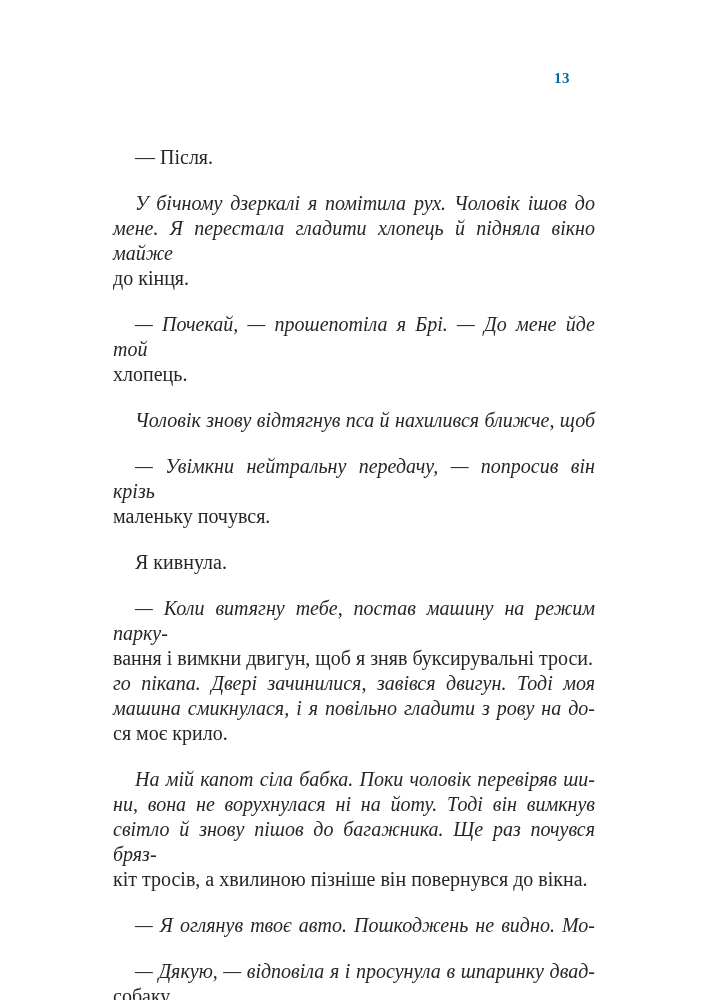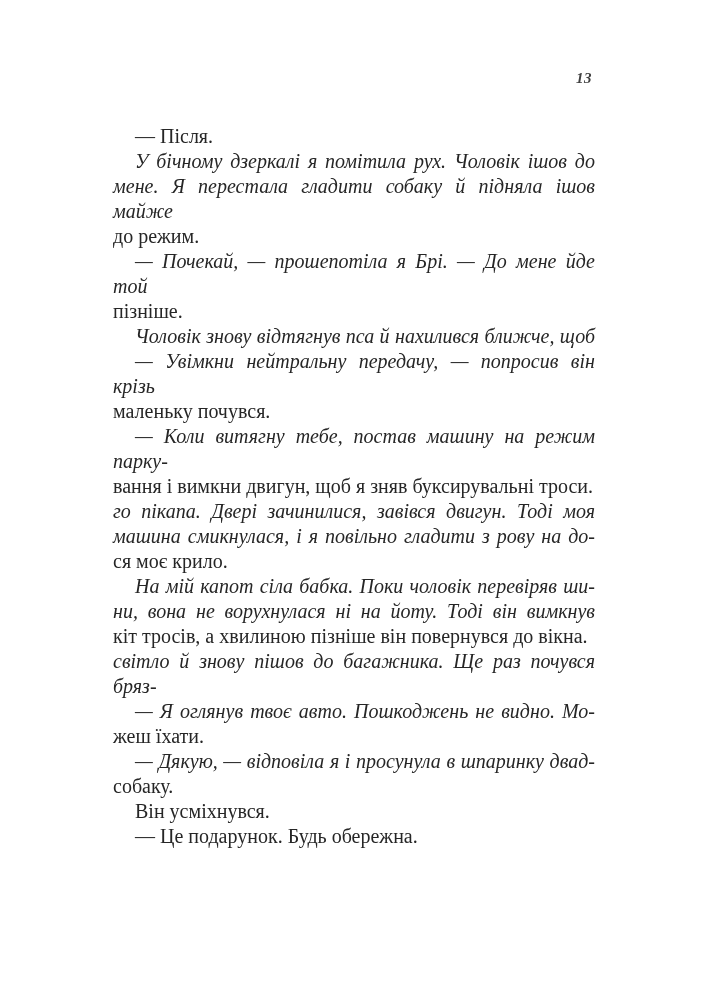--- a/index.html
+++ b/index.html
@@ -16,26 +16,25 @@
   }
   .page {
     position: absolute;
     inset: 0;
   }
   .folio {
     position: absolute;
     top: 70px;
     left: 532px;
     width: 60px;
-    text-align: right;
+    text-align: center;
     font-size: 15px;
     font-weight: 600;
     letter-spacing: 0.5px;
-    color: #404040;
-    font-style: italic;
+    color: #0369a1;
   }
   .text-block {
     position: absolute;
     left: 113px;
     top: 124px;
     width: 482px;
     font-size: 20px;
     line-height: 25px;
     color: #262626;
   }
@@ -47,65 +46,68 @@
     display: block;
     white-space: normal;
   }
   .line.j {
     text-align: justify;
     text-align-last: justify;
     font-style: italic;
   }
   .para .line.first {
     text-indent: 22px;
+    margin-top: 21px;
   }
 </style>
 </head>
 <body>
 
 <div class="page">
   <div class="folio">13</div>
   <div class="text-block" id="text-block">
       <p class="para">
         <span class="line first">— Після.</span>
       </p>
       <p class="para">
         <span class="line j first">У бічному дзеркалі я помітила рух. Чоловік ішов до</span>
-        <span class="line j">мене. Я перестала гладити собаку й підняла ішов майже</span>
-        <span class="line">до режим.</span>
+        <span class="line j">мене. Я перестала гладити хлопець й підняла вікно майже</span>
+        <span class="line">до кінця.</span>
       </p>
       <p class="para">
         <span class="line j first">— Почекай, — прошепотіла я Брі. — До мене йде той</span>
-        <span class="line">пізніше.</span>
+        <span class="line">хлопець.</span>
       </p>
       <p class="para">
         <span class="line j first">Чоловік знову відтягнув пса й нахилився ближче, щоб</span>
       </p>
       <p class="para">
         <span class="line j first">— Увімкни нейтральну передачу, — попросив він крізь</span>
         <span class="line">маленьку почувся.</span>
+      </p>
+      <p class="para">
+        <span class="line first">Я кивнула.</span>
       </p>
       <p class="para">
         <span class="line j first">— Коли витягну тебе, постав машину на режим парку-</span>
         <span class="line">вання і вимкни двигун, щоб я зняв буксирувальні троси.</span>
       </p>
       <p class="para">
         <span class="line j">го пікапа. Двері зачинилися, завівся двигун. Тоді моя</span>
         <span class="line j">машина смикнулася, і я повільно гладити з рову на до-</span>
         <span class="line">ся моє крило.</span>
       </p>
       <p class="para">
         <span class="line j first">На мій капот сіла бабка. Поки чоловік перевіряв ши-</span>
         <span class="line j">ни, вона не ворухнулася ні на йоту. Тоді він вимкнув</span>
+        <span class="line j">світло й знову пішов до багажника. Ще раз почувся бряз-</span>
         <span class="line">кіт тросів, а хвилиною пізніше він повернувся до вікна.</span>
-        <span class="line j">світло й знову пішов до багажника. Ще раз почувся бряз-</span>
       </p>
       <p class="para">
         <span class="line j first">— Я оглянув твоє авто. Пошкоджень не видно. Мо-</span>
-        <span class="line">жеш їхати.</span>
       </p>
       <p class="para">
         <span class="line j first">— Дякую, — відповіла я і просунула в шпаринку двад-</span>
         <span class="line">собаку.</span>
       </p>
       <p class="para">
         <span class="line first">Він усміхнувся.</span>
       </p>
       <p class="para">
         <span class="line first">— Це подарунок. Будь обережна.</span>

